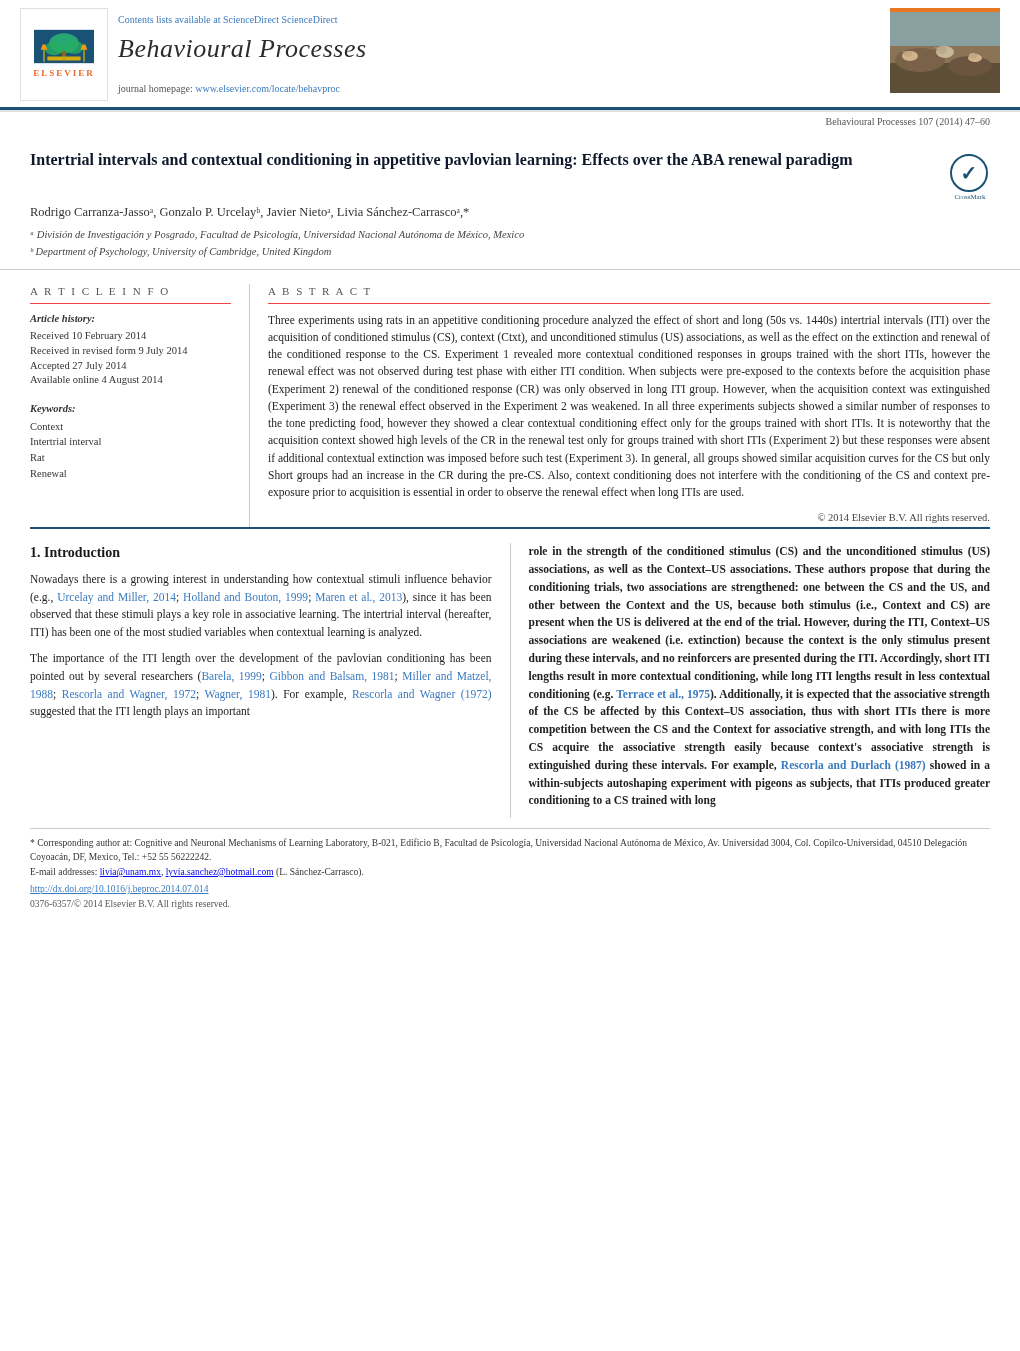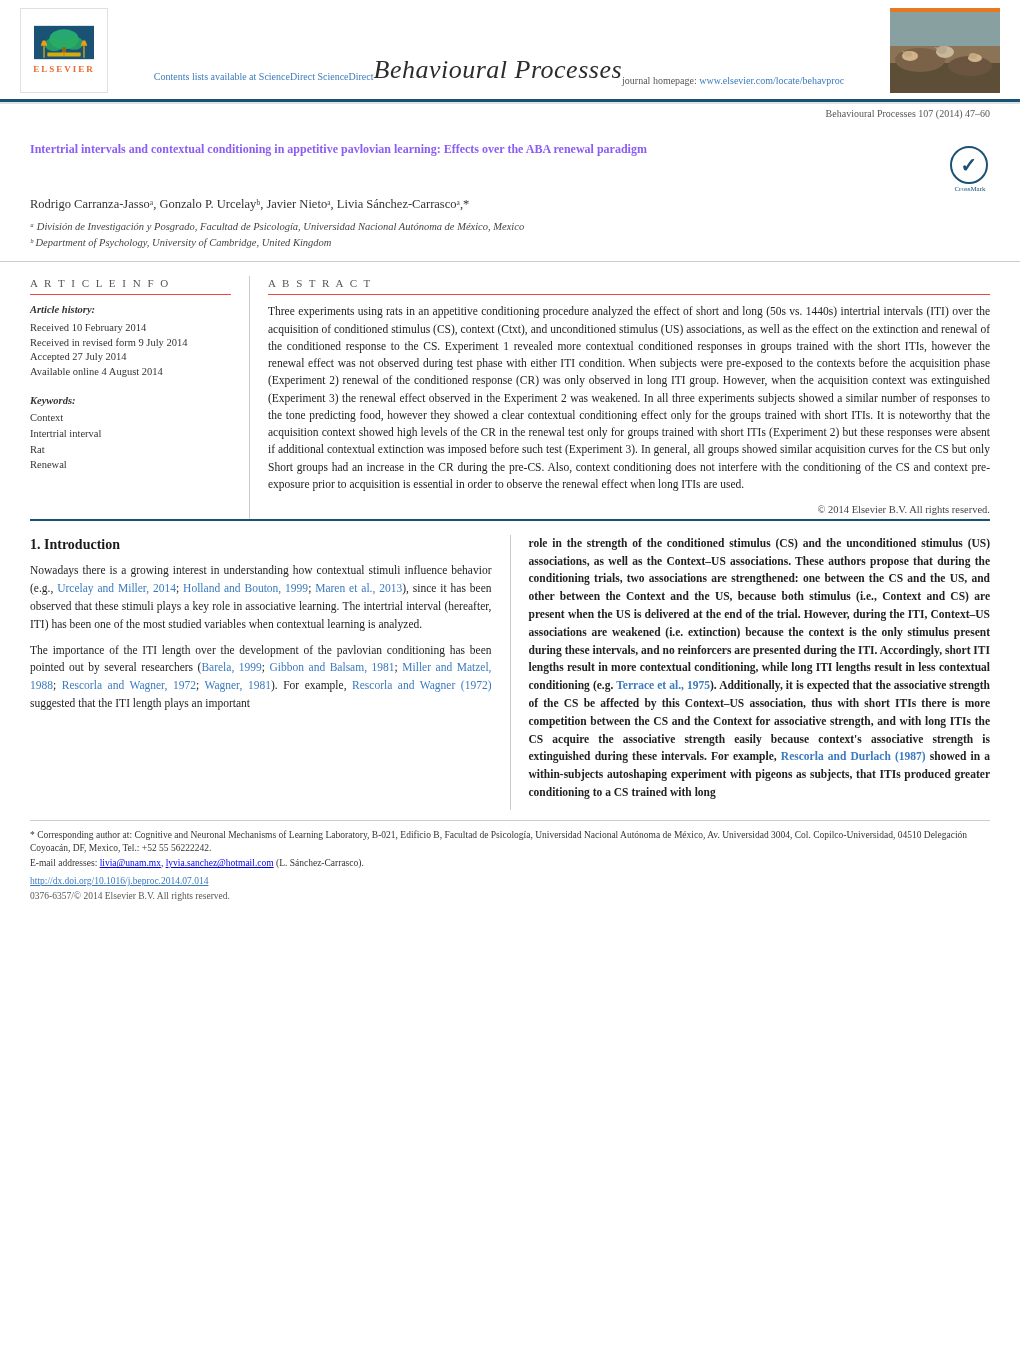--- a/index.html
+++ b/index.html
@@ -46,22 +46,22 @@
       font-size: 9px;
       color: #e76b2e;
       font-weight: bold;
       letter-spacing: 2px;
       margin-top: 3px;
       text-transform: uppercase;
     }
     .header-center {
       flex: 1;
       display: flex;
-      flex-direction: row;
-      align-items: flex-end;
+      flex-direction: column;
+      align-items: flex-start;
       justify-content: center;
       padding: 5px 0;
     }
     .journal-link {
       font-size: 10px;
       color: #3a7abf;
       margin-bottom: 4px;
     }
     .journal-name {
       font-size: 26px;
@@ -99,23 +99,23 @@
     .article-header {
       padding: 18px 30px 10px 30px;
       border-bottom: 1px solid #ccc;
     }
     .article-title-row {
       display: flex;
       align-items: flex-start;
       gap: 10px;
     }
     .article-title {
-      font-size: 12px;
-      font-weight: bold;
-      color: #8b5cf6;
+      font-size: 16px;
+      font-weight: bold;
+      color: #0f172a;
       line-height: 1.3;
       flex: 1;
     }
     .crossmark-badge {
       width: 40px;
       height: 40px;
       flex-shrink: 0;
       margin-top: 4px;
     }
     .crossmark-circle {

